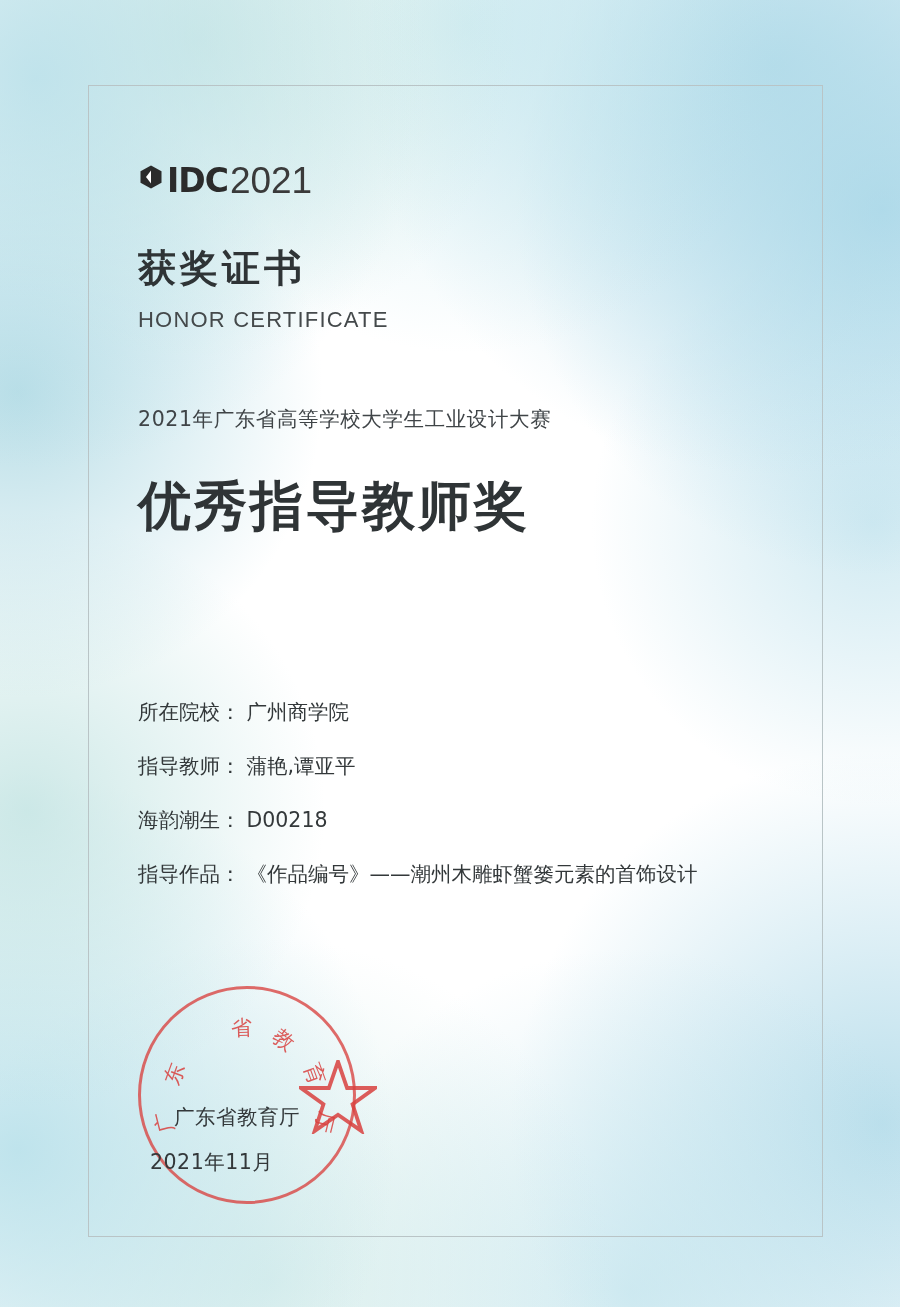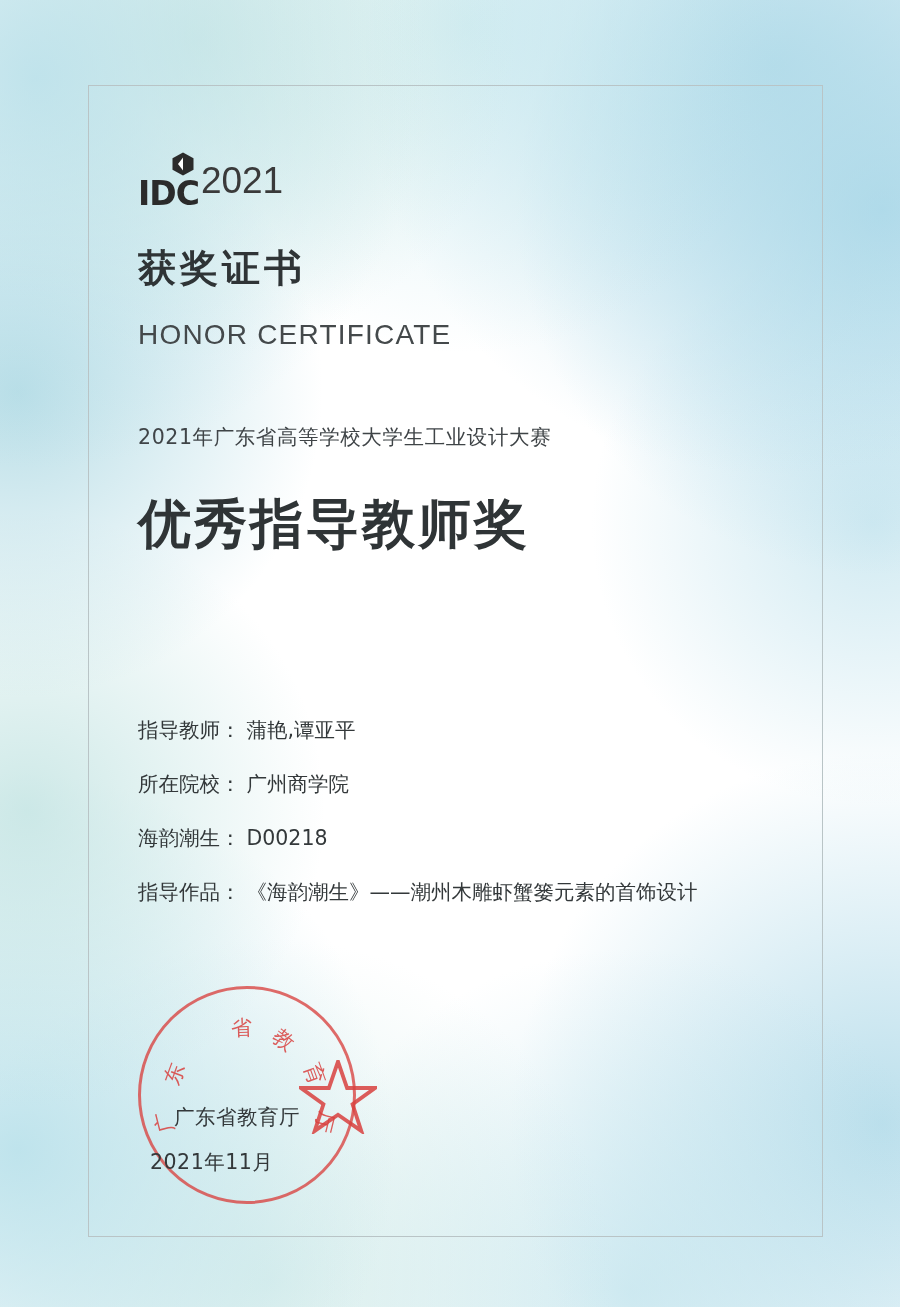--- a/index.html
+++ b/index.html
@@ -55,22 +55,21 @@
 
   
   .logo-row {
     display: flex;
     align-items: center;
     margin-top: 73px;
     height: 44px;
   }
   .logo-mark {
     display: flex;
-    align-items: flex-end;
-    flex-direction: column;
+    align-items: flex-start;
   }
   .logo-hex {
     width: 26px;
     height: 26px;
     position: relative;
     margin-right: 3px;
   }
   .logo-idc {
     font-size: 33px;
     font-weight: 700;
@@ -93,22 +92,22 @@
   .title-cn {
     margin-top: 45px;
     font-size: 38px;
     font-weight: 700;
     letter-spacing: 4px;
     color: #2f3436;
     line-height: 1.15;
     font-family: "DejaVu Sans", sans-serif;
   }
   .title-en {
-    margin-top: 28px;
-    font-size: 28px;
+    margin-top: 16px;
+    font-size: 22px;
     letter-spacing: 1.2px;
     color: #44494b;
     font-weight: 400;
     font-family: "Liberation Sans", sans-serif;
   }
 
   .competition {
     margin-top: 72px;
     font-size: 20.5px;
     color: #3f4447;
@@ -235,34 +234,34 @@
     </div>
 
     <div class="title-cn">获奖证书</div>
     <div class="title-en">HONOR CERTIFICATE</div>
 
     <div class="competition">2021年广东省高等学校大学生工业设计大赛</div>
     <div class="award">优秀指导教师奖</div>
 
     <div class="fields">
       <div class="field-row">
+        <span class="field-label">所在院校：</span>
+        <span class="field-value">广州商学院</span>
+      </div>
+      <div class="field-row">
         <span class="field-label">指导教师：</span>
         <span class="field-value">蒲艳,谭亚平</span>
       </div>
       <div class="field-row">
-        <span class="field-label">所在院校：</span>
-        <span class="field-value">广州商学院</span>
-      </div>
-      <div class="field-row">
         <span class="field-label">海韵潮生：</span>
         <span class="field-value">D00218</span>
       </div>
       <div class="field-row">
         <span class="field-label">指导作品：</span>
-        <span class="field-value">《海韵潮生》——潮州木雕虾蟹篓元素的首饰设计</span>
+        <span class="field-value">《作品编号》——潮州木雕虾蟹篓元素的首饰设计</span>
       </div>
     </div>
 
   </div>
 
   <div class="seal-area">
 
     <div class="seal"></div>
 
     <div class="seal-text">

